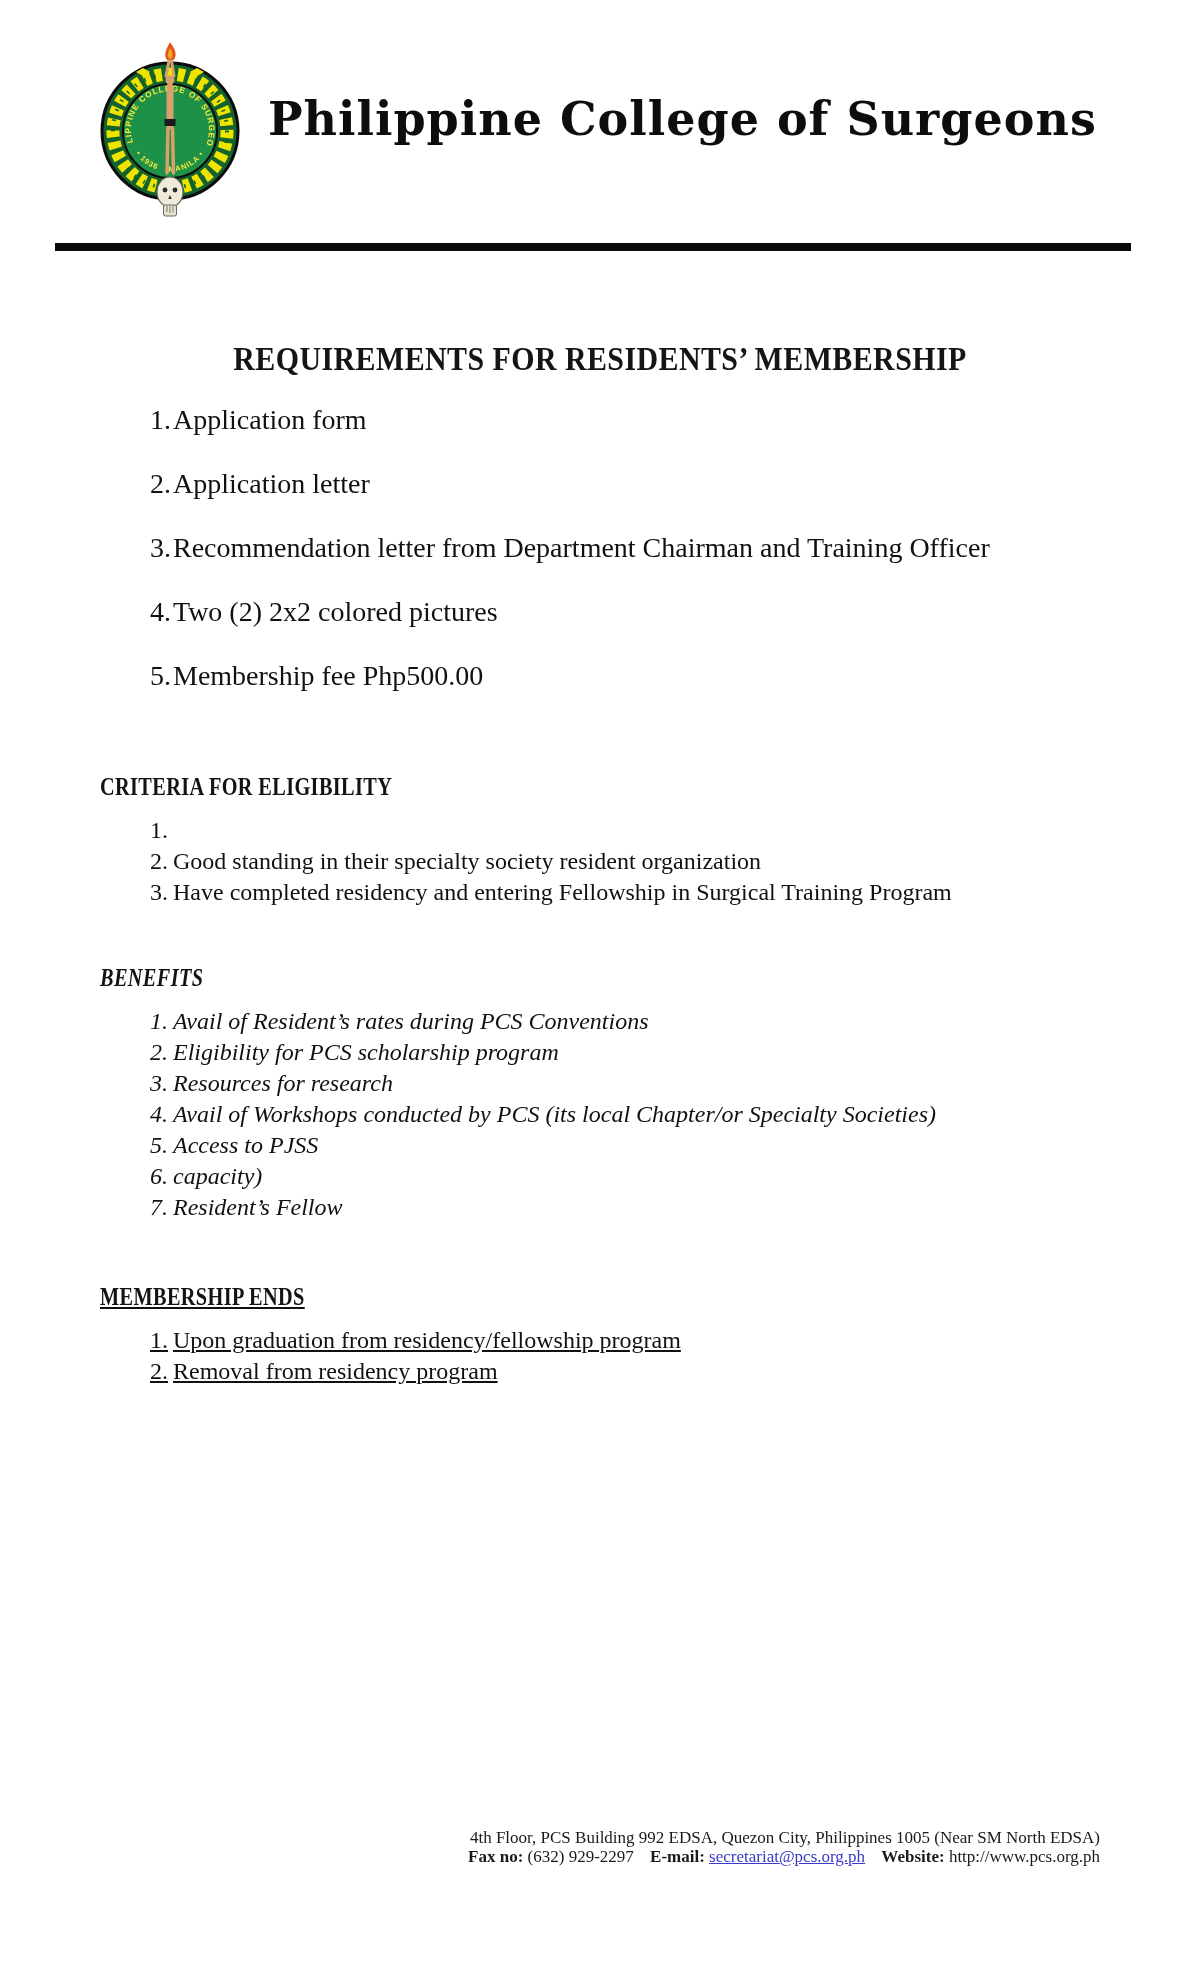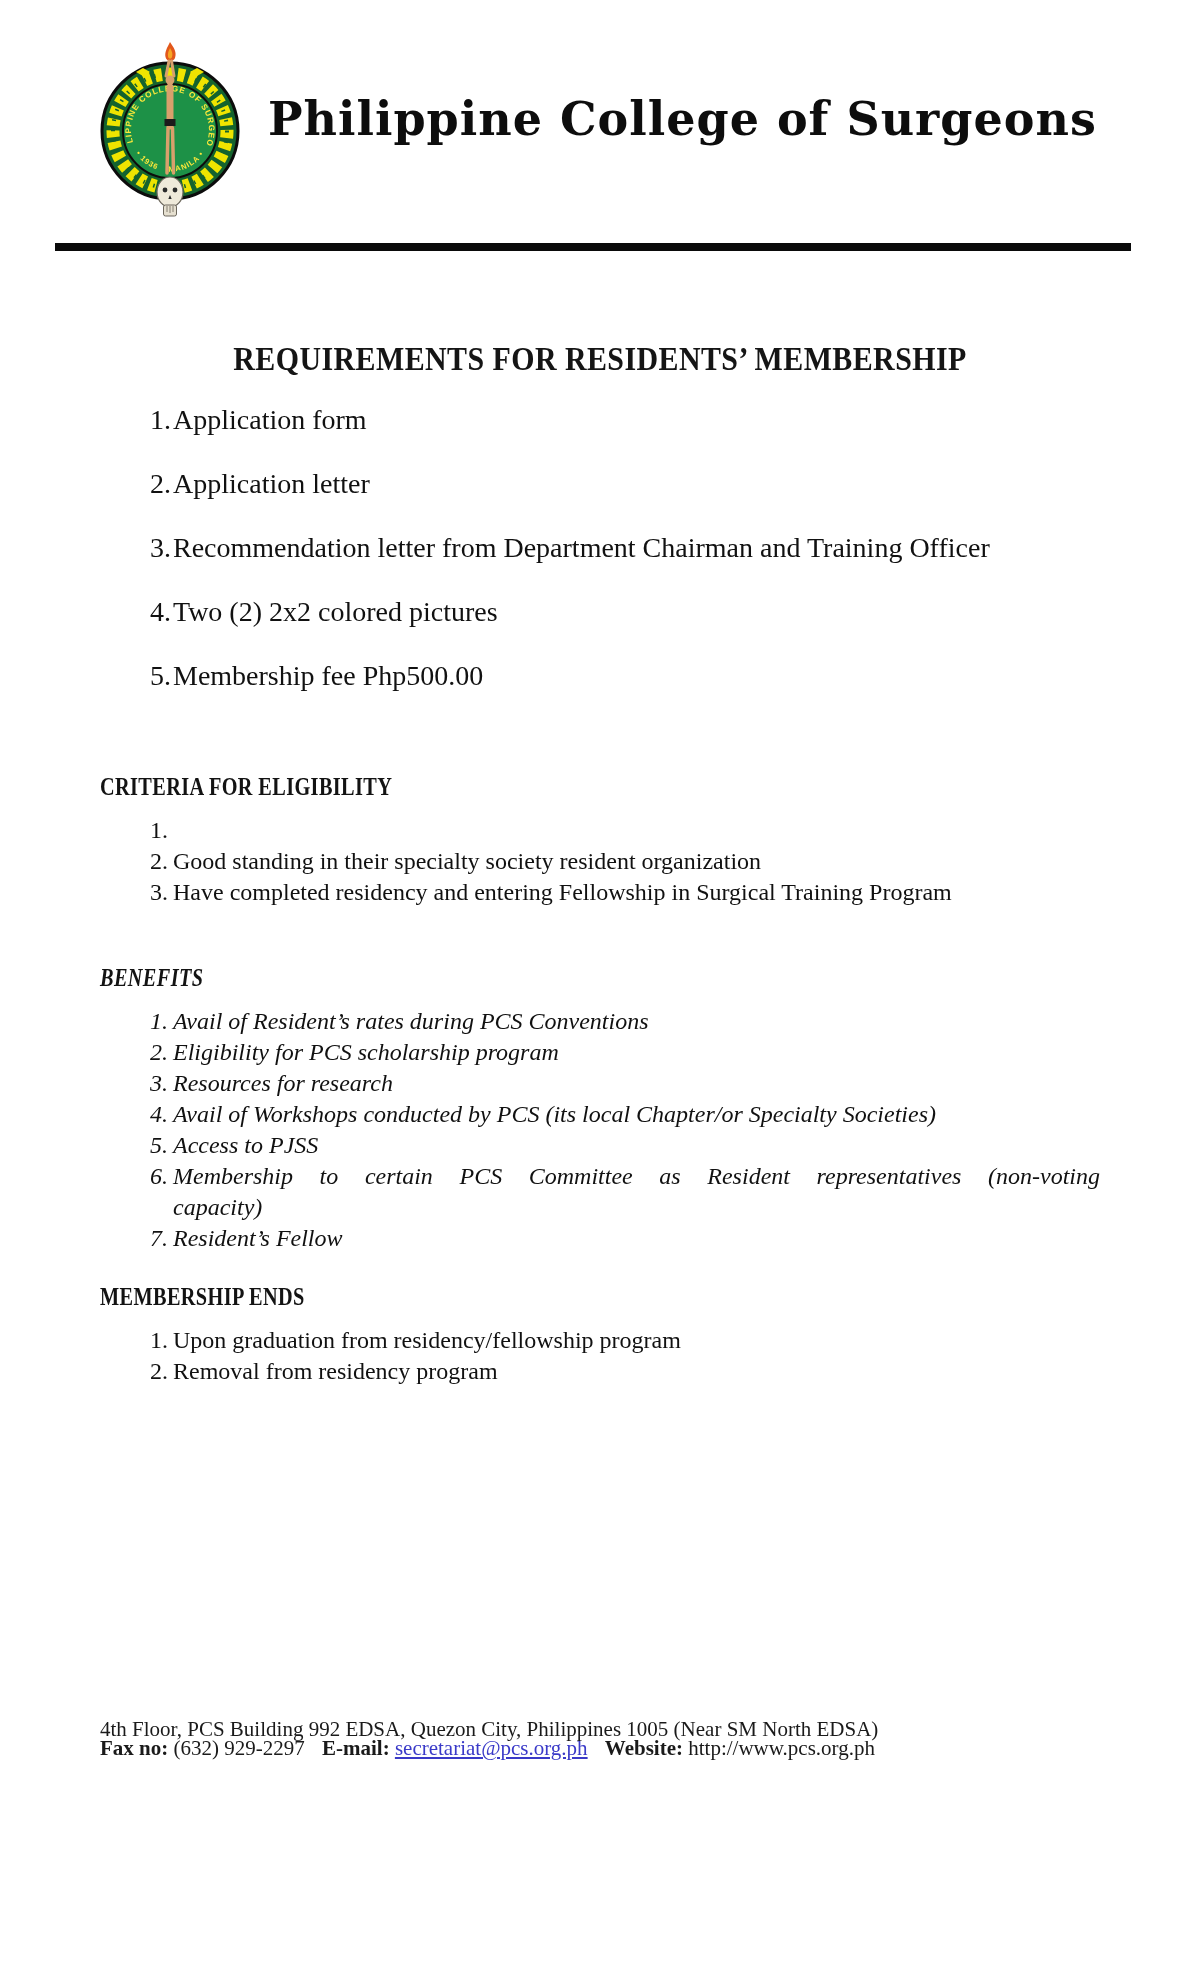--- a/index.html
+++ b/index.html
@@ -33,26 +33,26 @@
   
   .sec{position:absolute;left:100px;width:1000px;}
   .sec h2{
     margin:0;font-size:26px;font-weight:bold;line-height:34px;color:#131313;
     transform:scaleX(.78);transform-origin:0 50%;white-space:nowrap;letter-spacing:.5px;
   }
   .sec .items{margin-top:11px;font-size:24px;}
   .sec .items .li{line-height:31px;}
   #sec-criteria{top:770px;}
   #sec-benefits{top:961px;font-style:italic;}
-  #sec-ends{top:1280px;}
+  #sec-ends{top:1280px;text-decoration:underline;}
   .jline{text-align:justify;text-align-last:justify;}
   
   .footer{
-    position:absolute;left:100px;top:1720px;width:1000px;text-align:left;
-    font-size:21px;line-height:19px;color:#1a1a1a;
+    position:absolute;left:100px;top:1828px;width:1000px;text-align:right;
+    font-size:17px;line-height:19px;color:#1a1a1a;
   }
   .fl{font-weight:bold;}
   .gap{margin-left:12px;}
   .email{color:#3a3ac8;text-decoration:underline;margin-top:28px;}
 </style>
 </head>
 <body>
 
 <div class="page">
 
@@ -199,21 +199,20 @@
           </div>
           <div class="li">
             <span class="num">5.</span>
             <span class="txt">
               <div class="line nowrap">Access to PJSS</div>
             </span>
           </div>
           <div class="li">
             <span class="num">6.</span>
             <span class="txt">
-              <div class="line jline">Membership to certain PCS Committee as Resident representatives (non-voting</div>
               <div class="line">capacity)</div>
             </span>
           </div>
           <div class="li">
             <span class="num">7.</span>
             <span class="txt">
               <div class="line nowrap">Resident’s Fellow</div>
             </span>
           </div>
         </div>

